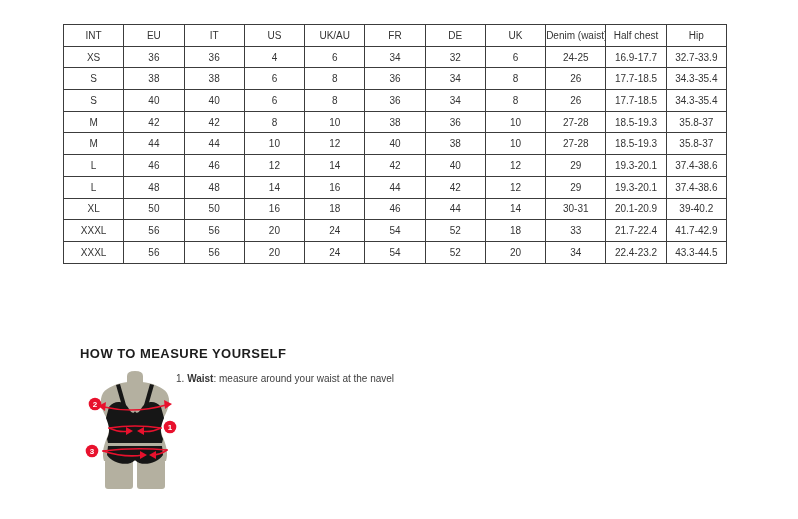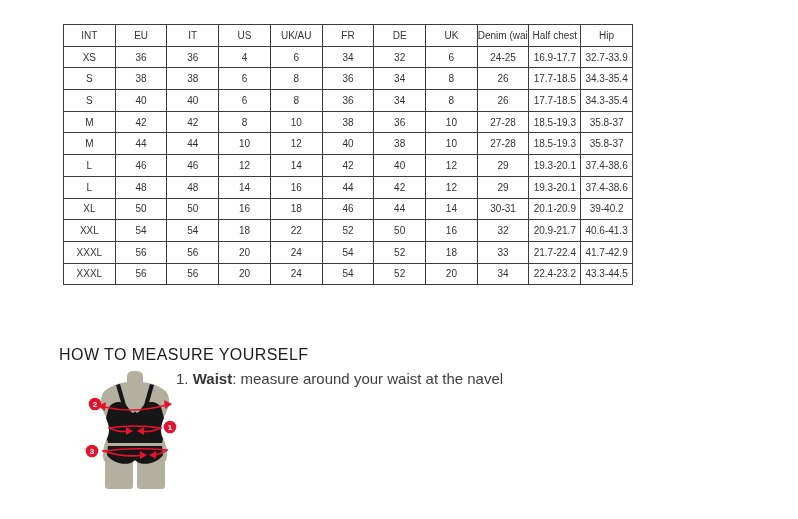--- a/index.html
+++ b/index.html
@@ -2,37 +2,37 @@
 <html><head>
 <meta charset="utf-8">
 <style>
   html,body{margin:0;padding:0;background:#fff;}
   .page{
     position:relative;width:798px;height:519px;background:#ffffff;
     font-family:"Liberation Sans", sans-serif;overflow:hidden;
   }
   
   .size-table{
-    position:absolute;left:63px;top:24px;width:570px;
+    position:absolute;left:63px;top:24px;width:664px;
     border-collapse:collapse;table-layout:fixed;
   }
   .size-table th,.size-table td{
     border:1px solid #3c3c3c;
     font-size:10px;font-weight:400;color:#333;
     text-align:center;vertical-align:middle;
     height:20.7px;padding:0;line-height:1.1;
     white-space:nowrap;overflow:hidden;
   }
   
   .measure-title{
-    position:absolute;left:59px;top:346px;
-    font-size:16px;font-weight:400;letter-spacing:.45px;color:#1c1c1c;
+    position:absolute;left:80px;top:346px;
+    font-size:13px;font-weight:700;letter-spacing:.45px;color:#1c1c1c;
   }
   .figure-wrap{position:absolute;left:80px;top:370px;width:110px;height:125px;}
-  .instructions{position:absolute;left:176px;top:369px;font-size:15px;color:#404040;text-align:right;}
+  .instructions{position:absolute;left:176px;top:369px;font-size:10px;color:#404040;text-align:right;}
   .instructions .line{line-height:20px;white-space:nowrap;}
   .instructions .num{font-weight:400;color:#404040;}
   .instructions .term{font-weight:700;color:#363636;}
   .badge-text{font-family:"Liberation Sans",sans-serif;}
 </style>
 </head>
 <body>
 
 <div class="page">
 
@@ -151,33 +151,20 @@
           <td>16</td>
           <td>18</td>
           <td>46</td>
           <td>44</td>
           <td>14</td>
           <td>30-31</td>
           <td>20.1-20.9</td>
           <td>39-40.2</td>
         </tr>
         <tr>
-          <td>XXL</td>
-          <td>54</td>
-          <td>54</td>
-          <td>18</td>
-          <td>22</td>
-          <td>52</td>
-          <td>50</td>
-          <td>16</td>
-          <td>32</td>
-          <td>20.9-21.7</td>
-          <td>40.6-41.3</td>
-        </tr>
-        <tr>
           <td>XXXL</td>
           <td>56</td>
           <td>56</td>
           <td>20</td>
           <td>24</td>
           <td>54</td>
           <td>52</td>
           <td>18</td>
           <td>33</td>
           <td>21.7-22.4</td>

